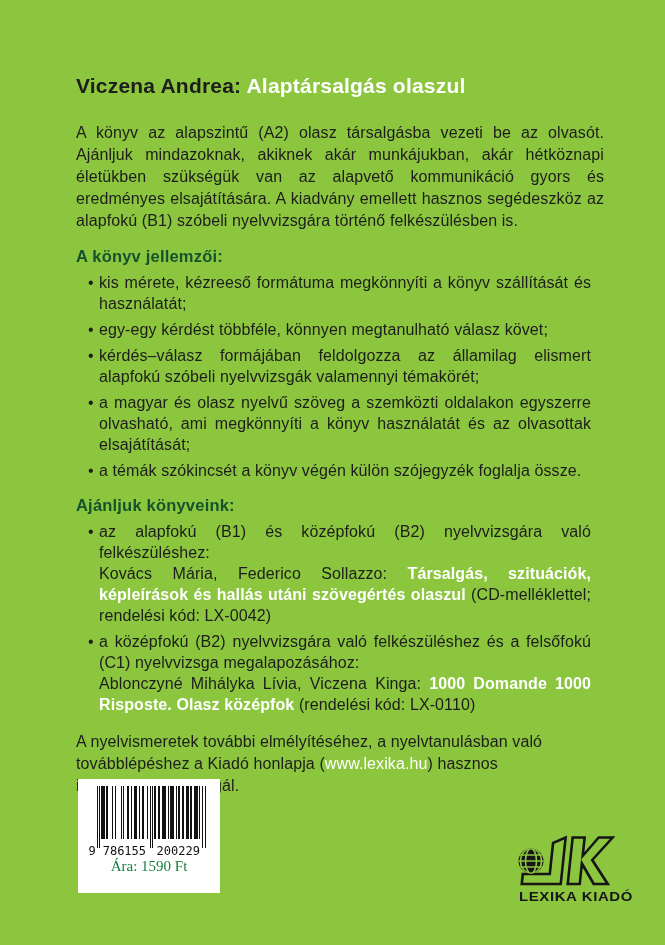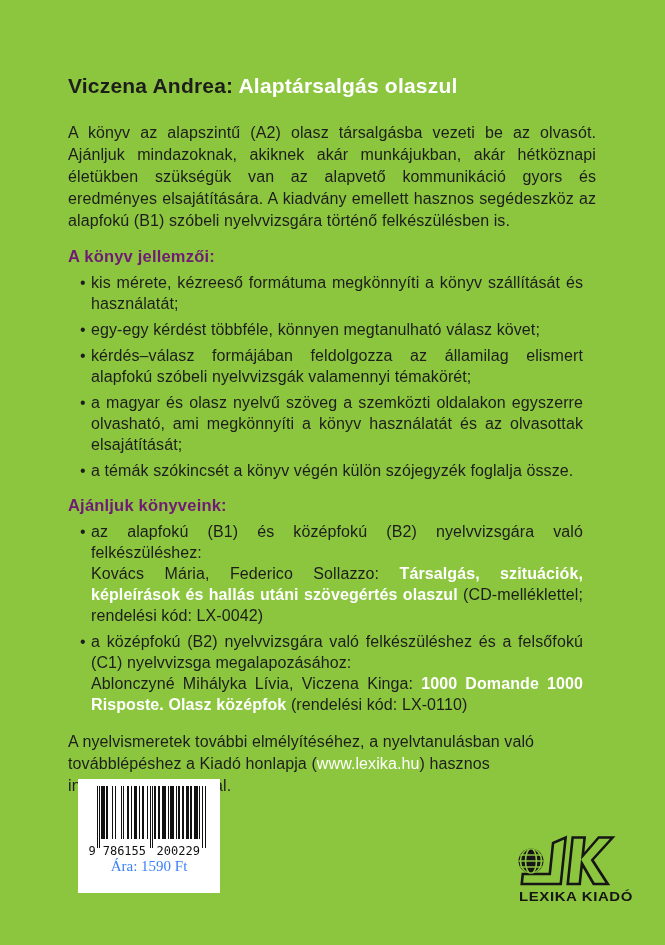--- a/index.html
+++ b/index.html
@@ -2,25 +2,25 @@
 <html><head>
 <meta charset="utf-8">
 <style>
   html,body{margin:0;padding:0}
   body{
     width:665px;height:945px;position:relative;overflow:hidden;
     background:#8CC63F;
     font-family:"Liberation Sans",sans-serif;
     color:#1D1D1B;
   }
-  .content{position:absolute;left:68px;top:74px;width:528px}
+  .content{position:absolute;left:76px;top:74px;width:528px}
   .title{font-size:21px;font-weight:bold;letter-spacing:.2px;margin:0 0 24px 0}
   .title .accent{color:#FFFFFF}
   .para{font-size:16px;line-height:22px;text-align:justify;margin:0;letter-spacing:.1px}
-  .section-heading{color:#701a75;font-size:16.5px;font-weight:bold;margin:15px 0 6px 0;letter-spacing:.2px}
+  .section-heading{color:#14532d;font-size:16.5px;font-weight:bold;margin:15px 0 6px 0;letter-spacing:.2px}
   ul{list-style:none;margin:0;padding:0}
   li{position:relative;padding-left:23px;font-size:16px;line-height:21px;text-align:justify;margin:0 13px 5px 0;letter-spacing:.1px}
   li::before{content:"\2022";position:absolute;left:12px;top:0;color:#1D1D1B}
   .white{color:#FFFFFF;font-weight:bold}
   .block{display:block}
   .footer-para{margin-top:16px;text-align:left}
   .footer-para .white{font-weight:normal}
 
   .barcode-box{
     position:absolute;left:78px;top:779px;width:142px;height:114px;
@@ -28,21 +28,21 @@
     display:flex;flex-direction:column;align-items:center;padding-top:7px;
   }
   .barcode-box svg{display:block}
   .bars rect{fill:#111111}
   .bars text{
     font-family:"DejaVu Sans Mono",monospace;
     font-size:10.5px;fill:#111111;
   }
   .price{
     font-family:"Liberation Serif",serif;
-    font-size:15px;color:#3b82f6;margin-top:1px;white-space:nowrap;
+    font-size:15px;color:#15803d;margin-top:1px;white-space:nowrap;
   }
 
   .logo{position:absolute;left:517px;top:834px;width:120px;height:72px}
   .logo .outline{fill:none;stroke:#161616;stroke-width:2.6;stroke-linejoin:miter}
   .logo .globe-fill{fill:#161616}
   .logo .globe-line{fill:none;stroke:#8CC63F;stroke-width:1.6}
   .logo .pub-name{
     font-family:"Liberation Sans",sans-serif;
     font-weight:bold;font-size:12.5px;fill:#161616;letter-spacing:.5px;
   }

